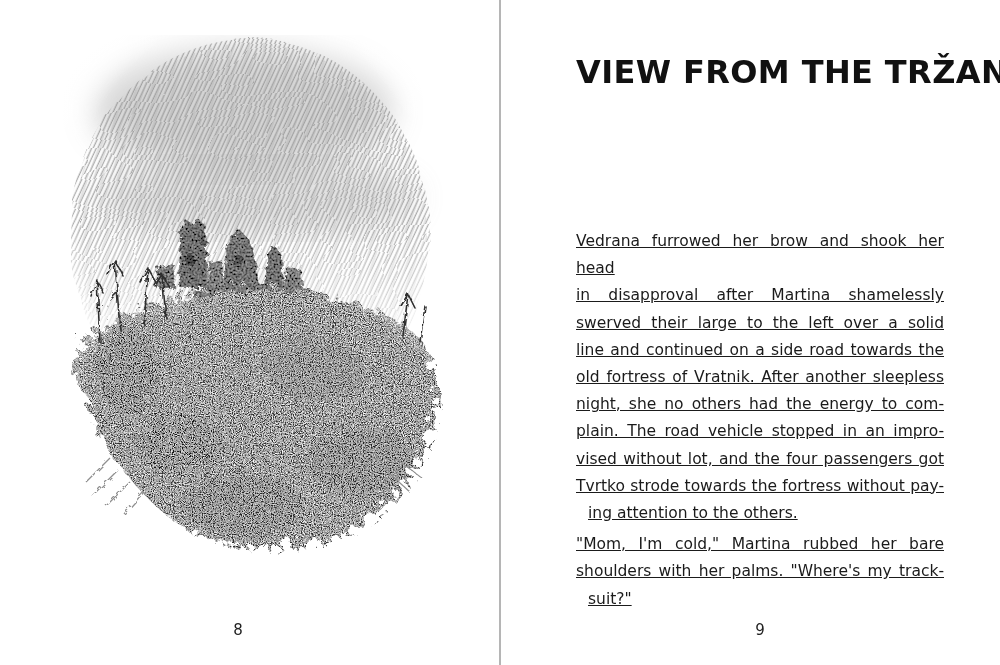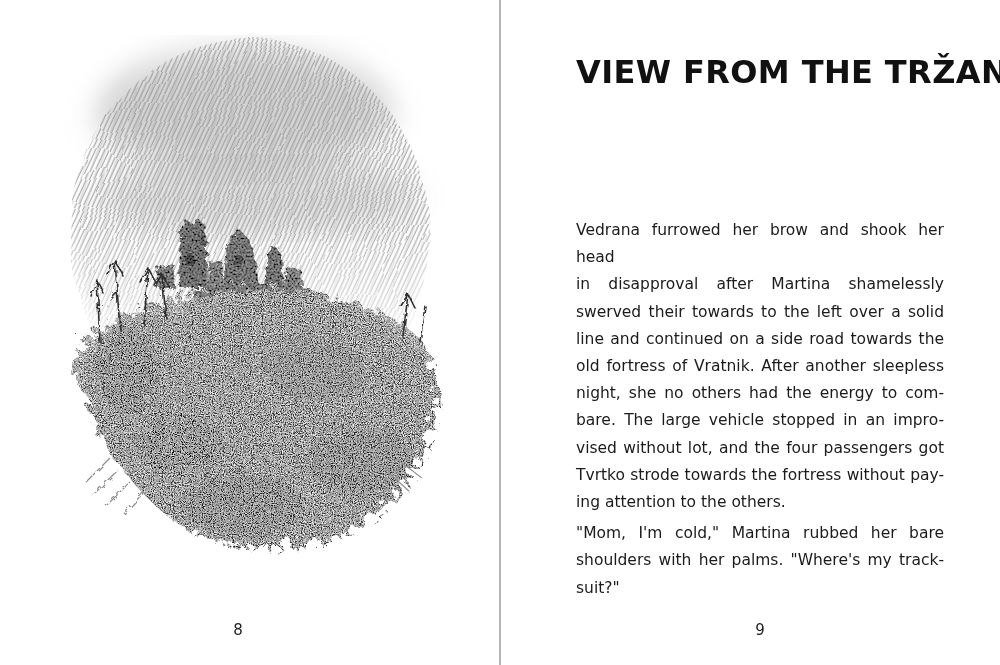--- a/index.html
+++ b/index.html
@@ -36,28 +36,29 @@
 
   .chapter-title {
     position: absolute; left: 75px; top: 32px; right: 40px;
     font-size: 32px; line-height: 1.2;
     letter-spacing: 0.4px;
     color: #111;
     white-space: nowrap;
   }
 
   .body-text {
-    position: absolute; left: 75px; right: 56px; top: 217px;
+    position: absolute; left: 75px; right: 56px; top: 228px;
     font-size: 15.5px; line-height: 27.2px;
     color: #1b1b1b;
+    text-decoration: underline;
   }
   .para { margin: 0; }
   .para + .para { margin-top: 4px; }
   .line { text-align: justify; text-align-last: justify; }
-  .line.last { text-align-last: left; }
+  .line.last { text-align-last: left; margin-left: 12px; }
 </style>
 </head>
 <body>
 
 <div class="spread">
 
   <div class="page-left">
 
     <svg class="illus" viewBox="0 0 385 525" aria-hidden="true">
       <defs>
@@ -173,25 +174,25 @@
 
   <div class="divider"></div>
 
   <div class="page-right">
     <h1 class="chapter-title">VIEW FROM THE TRŽAN</h1>
 
     <div class="body-text">
       <div class="para">
         <div class="line">Vedrana furrowed her brow and shook her head</div>
         <div class="line">in disapproval after Martina shamelessly</div>
-        <div class="line">swerved their towards to the left over a solid</div>
+        <div class="line">swerved their large to the left over a solid</div>
         <div class="line">line and continued on a side road towards the</div>
         <div class="line">old fortress of Vratnik. After another sleepless</div>
         <div class="line">night, she no others had the energy to com-</div>
-        <div class="line">bare. The large vehicle stopped in an impro-</div>
+        <div class="line">plain. The road vehicle stopped in an impro-</div>
         <div class="line">vised without lot, and the four passengers got</div>
         <div class="line">Tvrtko strode towards the fortress without pay-</div>
         <div class="line last">ing attention to the others.</div>
       </div>
       <div class="para">
         <div class="line">"Mom, I'm cold," Martina rubbed her bare</div>
         <div class="line">shoulders with her palms. "Where's my track-</div>
         <div class="line last">suit?"</div>
       </div>
     </div>

